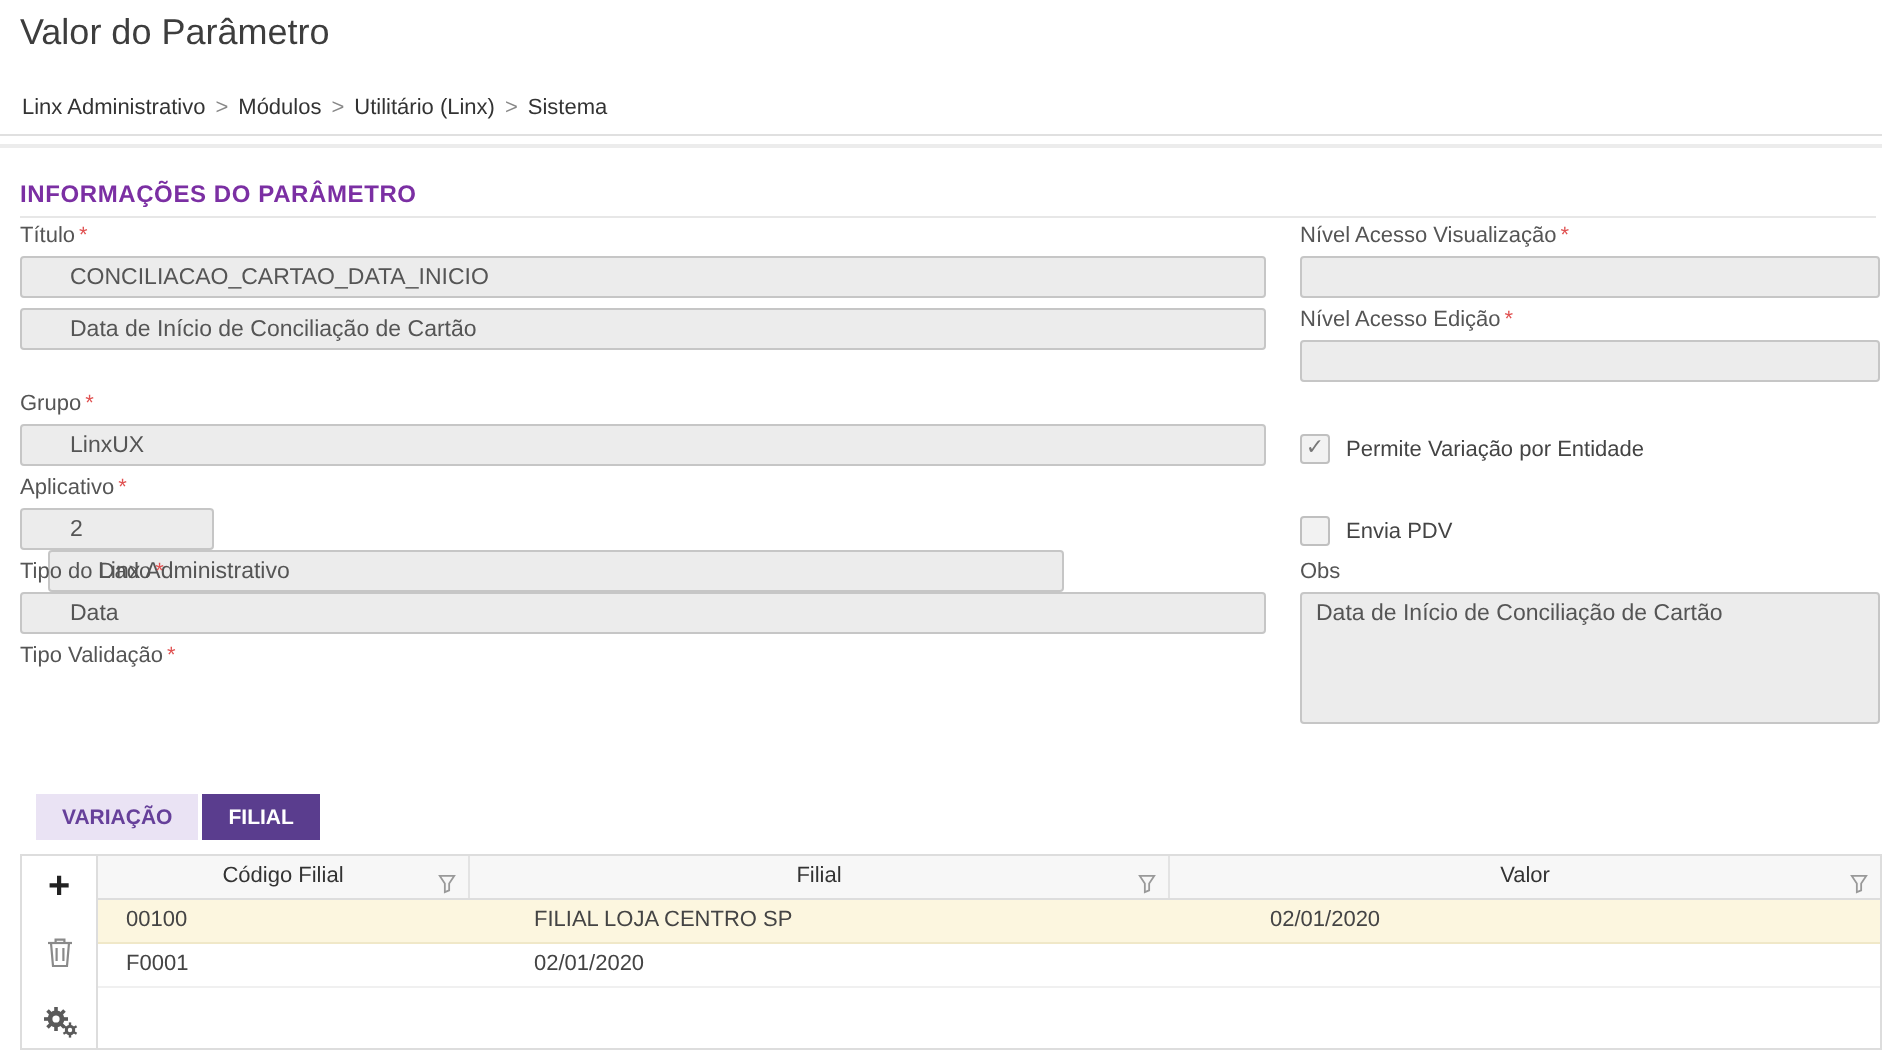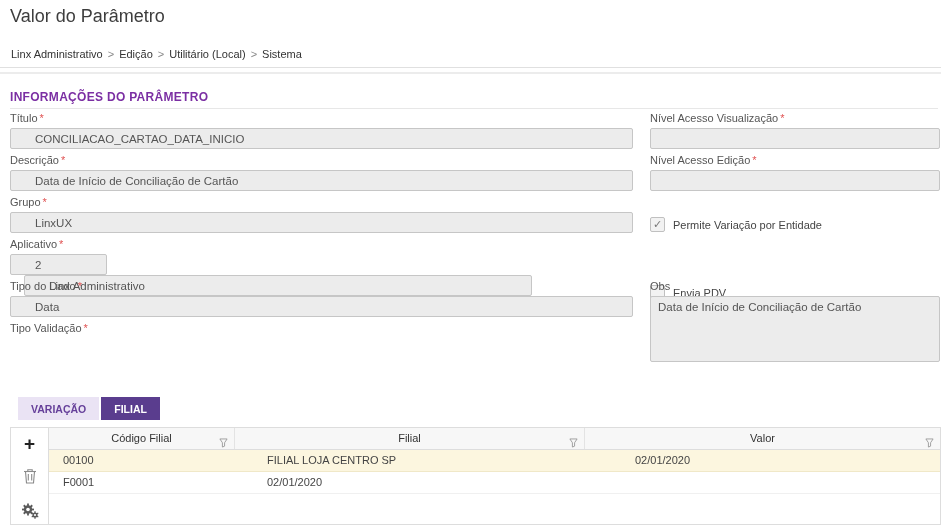--- a/index.html
+++ b/index.html
@@ -68,36 +68,35 @@
   .dcell{line-height:21px;padding-left:14px;overflow:hidden;white-space:nowrap;}
 </style>
 </head>
 <body>
 
 <div class="page">
 
   <div class="page-title">Valor do Parâmetro</div>
 
   <div class="breadcrumb">
-    <a>Linx Administrativo</a><span class="sep">&gt;</span><a>Edição</a><span class="sep">&gt;</span><a>Utilitário (Local)</a><span class="sep">&gt;</span><a>Sistema</a>
+    <a>Linx Administrativo</a><span class="sep">&gt;</span><a>Módulos</a><span class="sep">&gt;</span><a>Utilitário (Linx)</a><span class="sep">&gt;</span><a>Sistema</a>
   </div>
 
   <div class="rule-top"></div>
   <div class="rule-top2"></div>
 
   <div class="section-title">INFORMAÇÕES DO PARÂMETRO</div>
   <div class="section-rule"></div>
 
   <div class="field" style="left:10px;top:112px;width:623px;">
     <span class="lbl"><span>Título</span><span class="req">*</span></span>
     <input class="txt" type="text" value="CONCILIACAO_CARTAO_DATA_INICIO" style="">
   </div>
 
   <div class="field" style="left:10px;top:154px;width:623px;">
-    <span class="lbl"><span>Descrição</span><span class="req">*</span></span>
     <input class="txt" type="text" value="Data de Início de Conciliação de Cartão" style="">
   </div>
 
   <div class="field" style="left:10px;top:196px;width:623px;">
     <span class="lbl"><span>Grupo</span><span class="req">*</span></span>
     <input class="txt" type="text" value="LinxUX" style="">
   </div>
 
   <div class="field" style="left:10px;top:238px;width:623px;">
     <span class="lbl"><span>Aplicativo</span><span class="req">*</span></span>
@@ -124,21 +123,21 @@
     <input class="txt" type="text" value="" style="">
   </div>
 
   <div class="checkbox-row" style="left:650px;top:217px;">
     <span class="checkbox">
         <span class="check">✓</span>
       </span>
     <span class="cb-lbl">Permite Variação por Entidade</span>
   </div>
 
-  <div class="checkbox-row" style="left:650px;top:258px;margin-top:27px;">
+  <div class="checkbox-row" style="left:650px;top:258px;">
     <span class="checkbox">
         <span class="check"></span>
       </span>
     <span class="cb-lbl">Envia PDV</span>
   </div>
 
   <div class="field" style="left:650px;top:280px;width:290px;">
     <span class="lbl"><span>Obs</span></span>
     <textarea class="obs-box" style="">Data de Início de Conciliação de Cartão</textarea>
   </div>

